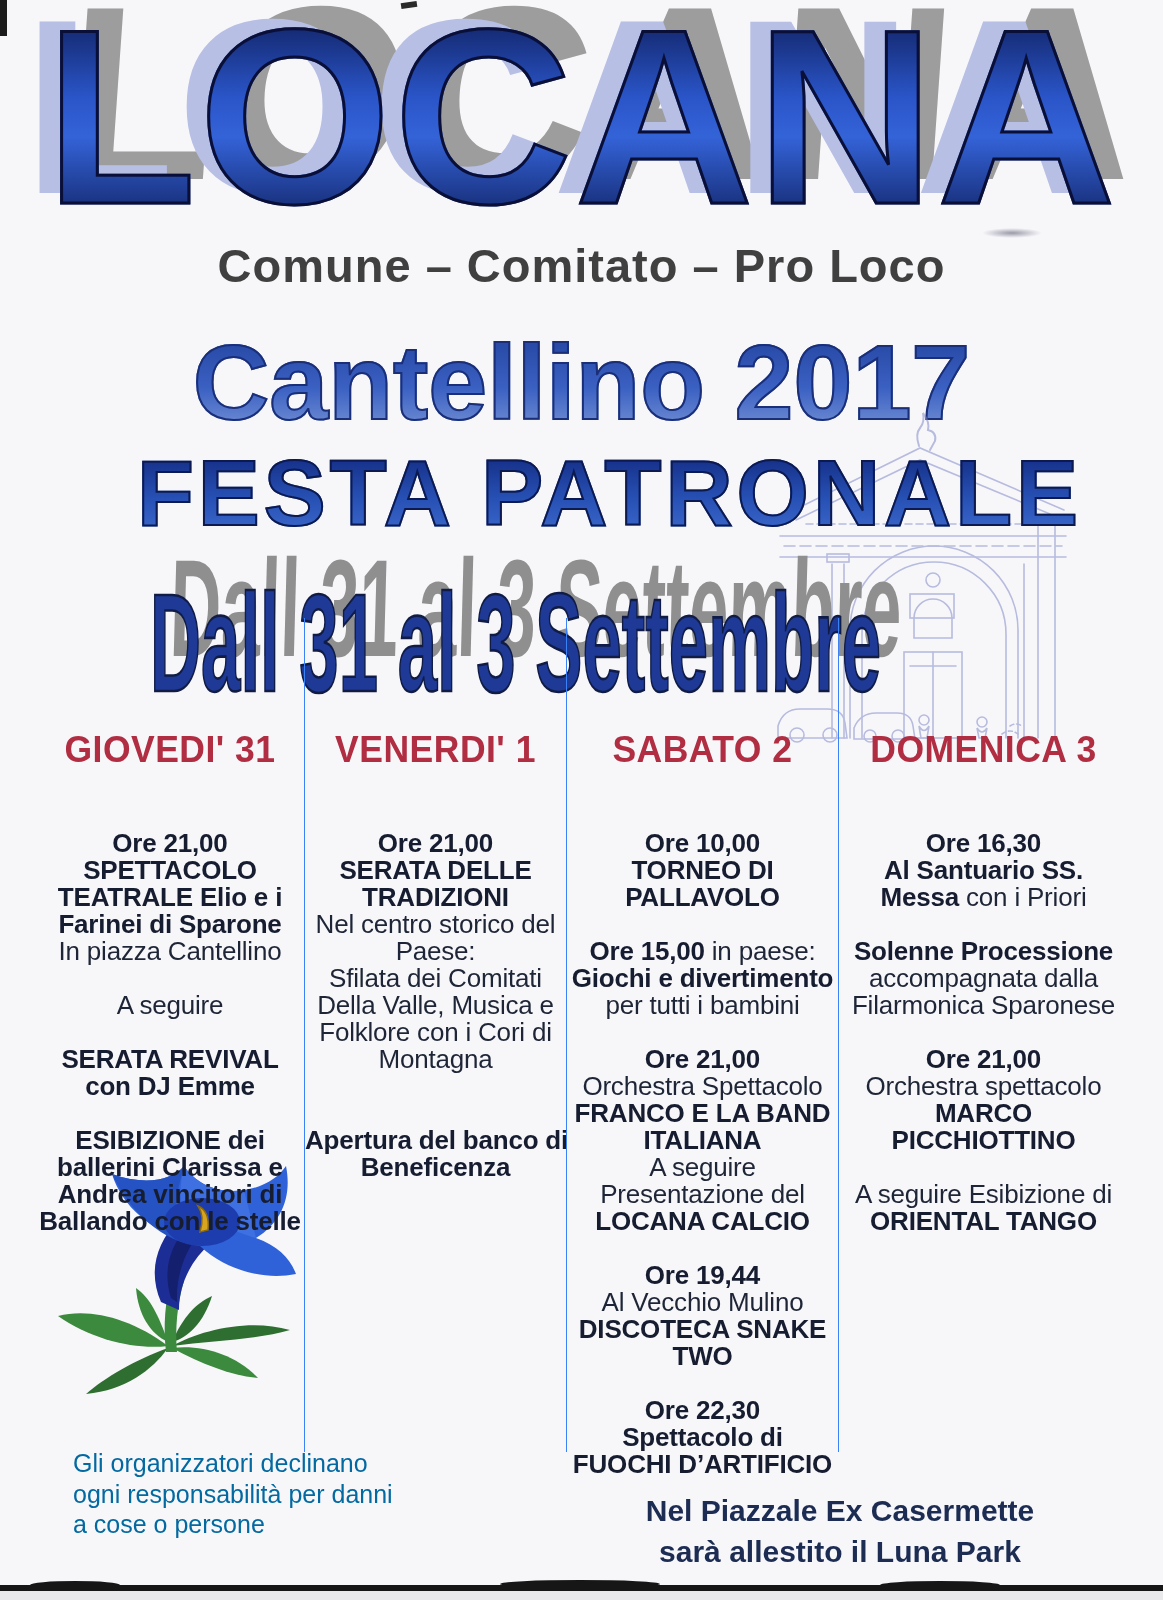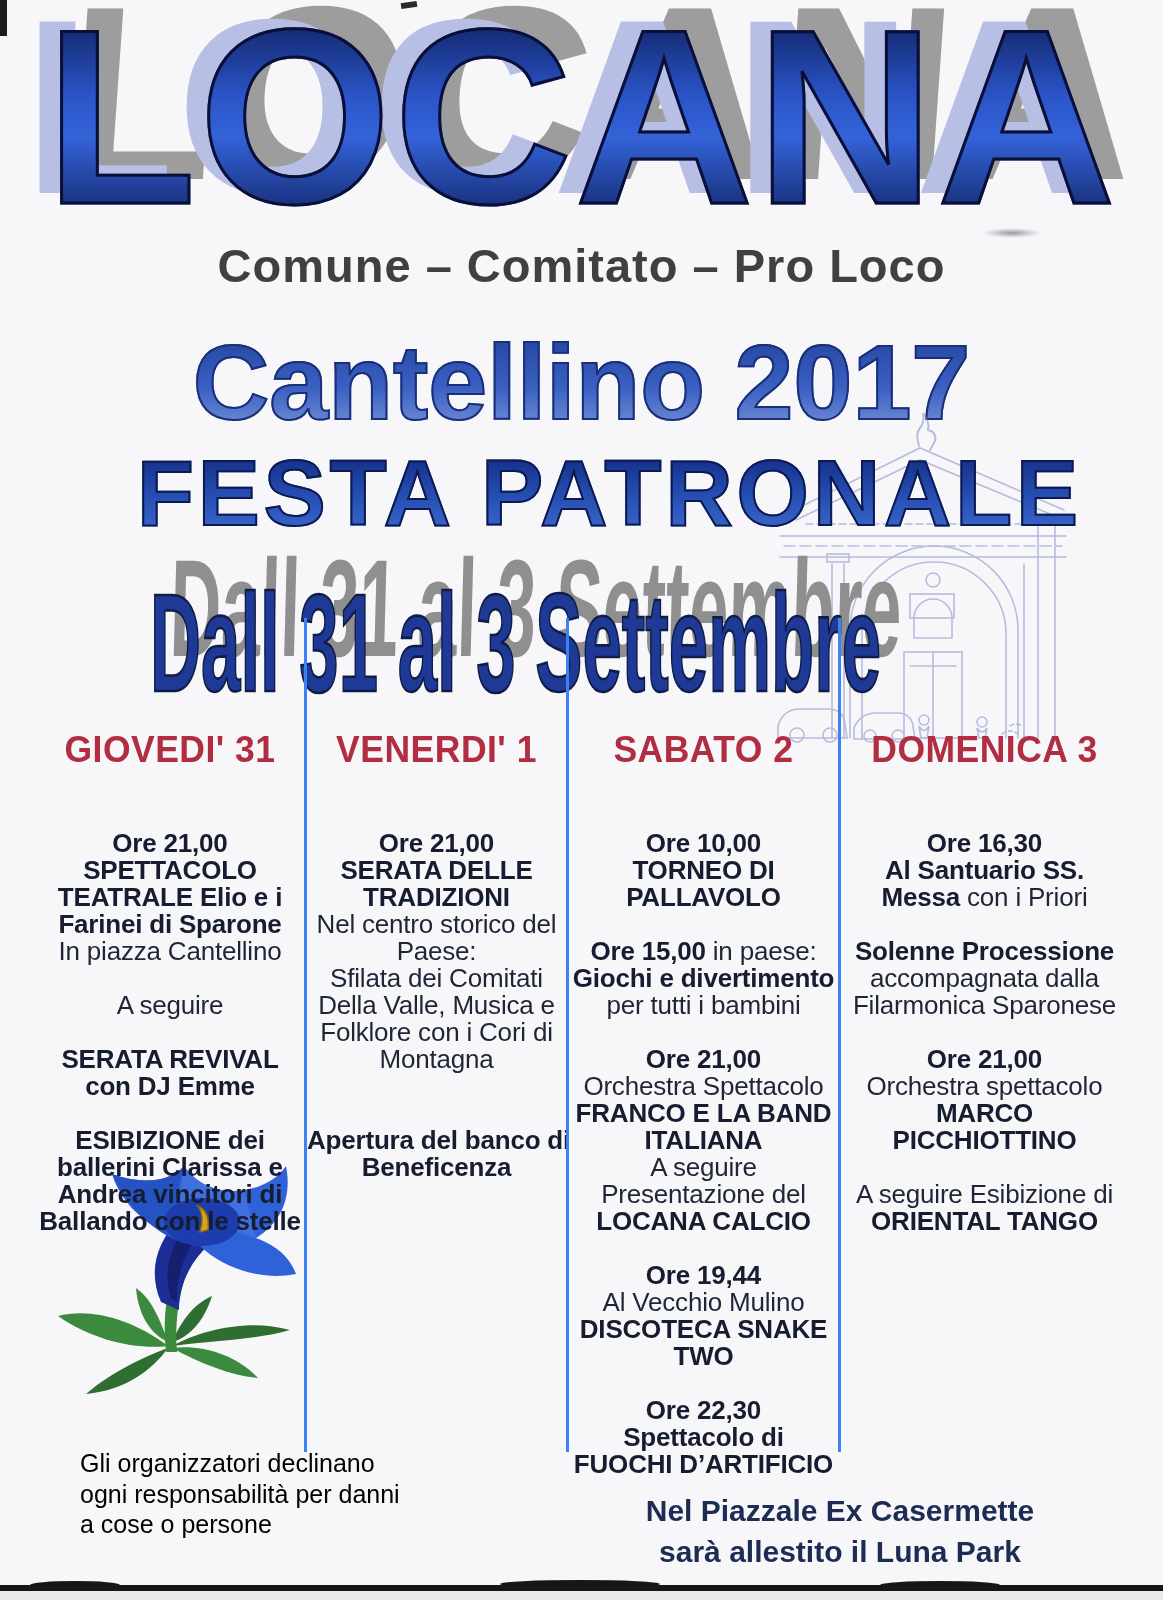--- a/index.html
+++ b/index.html
@@ -43,35 +43,35 @@
   .date-shadow{color:#8f8f8f;transform:translate(30px,-26px) skewX(-3deg);}
   .date-main{color:#1e3a96;-webkit-text-stroke:2px #101c45;}
 
   
   .church{position:absolute;left:772px;top:404px;z-index:0;opacity:.52;}
 
   
   .grid{position:absolute;left:36px;top:618px;width:1092px;height:834px;
         display:grid;grid-template-columns:268px 262px 272px 290px;z-index:2;}
   .day-col{height:834px;}
-  .day-col + .day-col{border-left:3px solid #3b82f6;}
+  .day-col + .day-col{border-left:1px solid #3b82f6;}
   .day-header{margin-top:112px;height:40px;text-align:center;
         font-weight:bold;font-size:37px;line-height:40px;color:#b12d42;
         transform:scaleX(0.96);letter-spacing:0.5px;white-space:nowrap;}
   .lines{margin-top:60px;}
   .line{height:27px;font-size:26px;line-height:27px;text-align:center;
         white-space:nowrap;letter-spacing:-0.2px;color:#1e2536;}
   .seg.bold{font-weight:bold;color:#171d30;}
 
   
   .flower{position:absolute;left:50px;top:1150px;z-index:1;}
 
   
-  .disclaimer{position:absolute;left:80px;top:1448px;z-index:3;
-        font-size:25px;line-height:30.5px;color:#000000;}
+  .disclaimer{position:absolute;left:73px;top:1448px;z-index:3;
+        font-size:25px;line-height:30.5px;color:#0369a1;}
   .luna{position:absolute;left:630px;top:1490px;width:420px;text-align:center;z-index:3;
         font-weight:bold;font-size:30px;line-height:41px;color:#1c2c52;}
 
   
   .scan-bottom{position:absolute;left:0;top:1585px;width:1163px;height:6px;background:#161616;z-index:4;}
   .scan-bottom-blur{position:absolute;left:0;top:1591px;width:1163px;height:9px;background:#e9e9ec;z-index:4;}
   .scan-bump{position:absolute;height:8px;background:#161616;border-radius:50%;z-index:4;}
   .corner-mark{position:absolute;left:0;top:0;width:7px;height:36px;background:#1c1c1c;z-index:4;}
   .speck{position:absolute;left:401px;top:2px;width:16px;height:6px;background:#2a2a2a;transform:rotate(-8deg);z-index:4;}
   .smudge{position:absolute;left:982px;top:228px;width:60px;height:10px;z-index:1;

